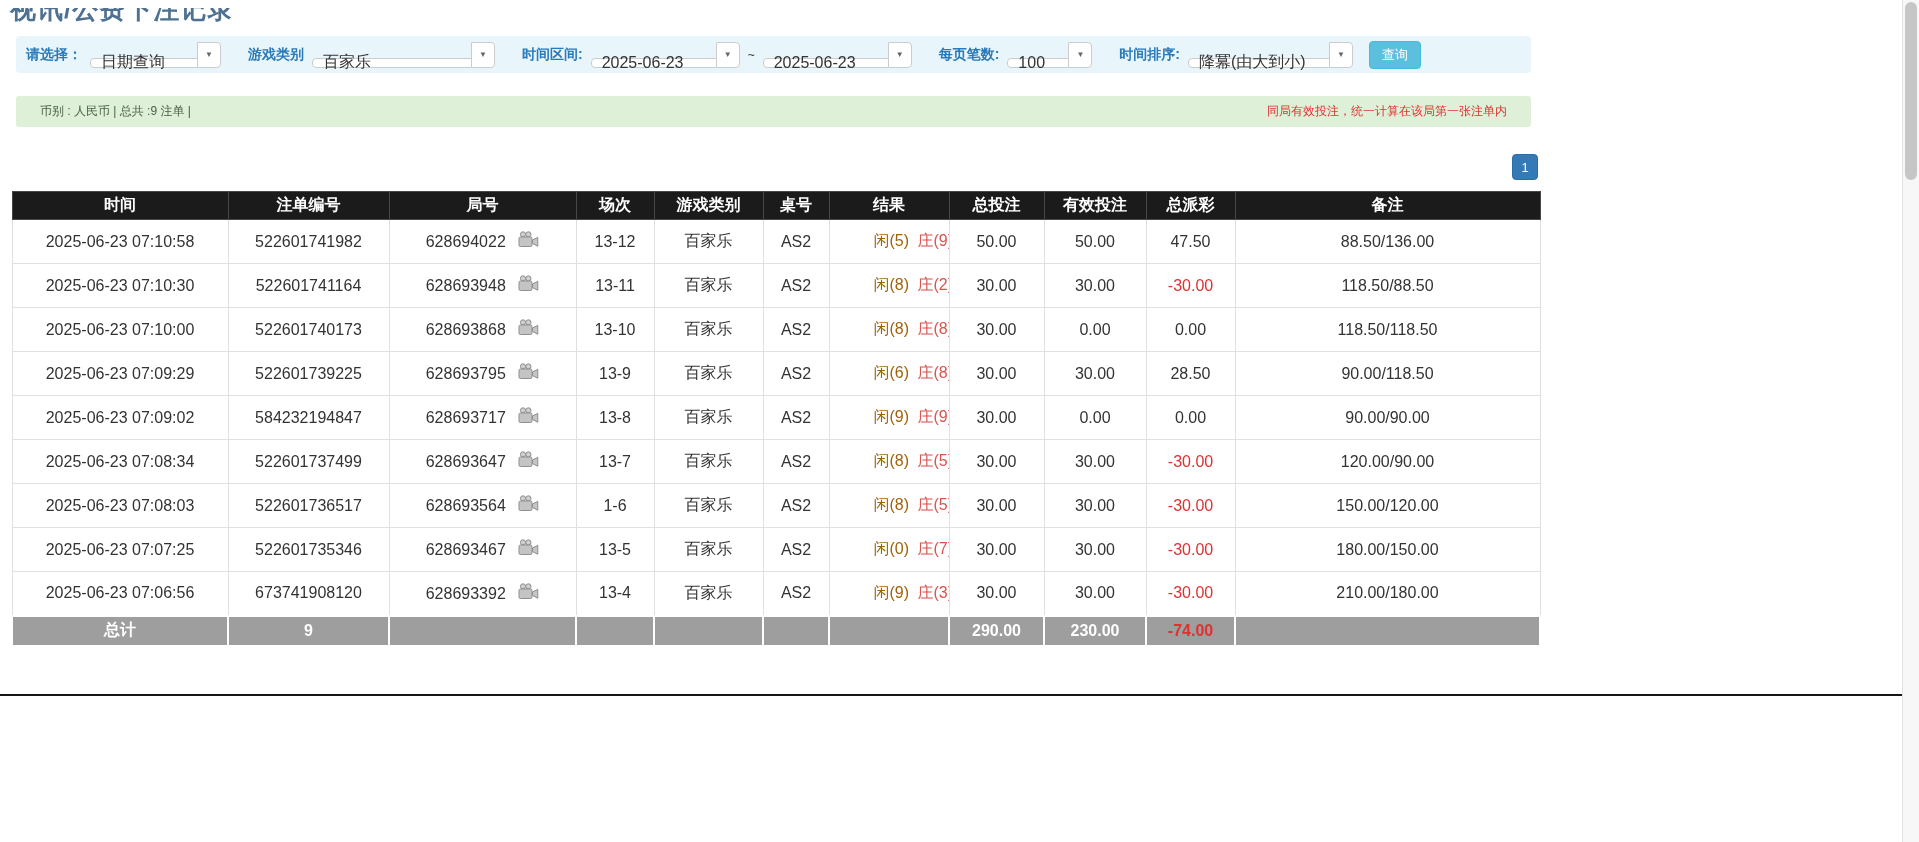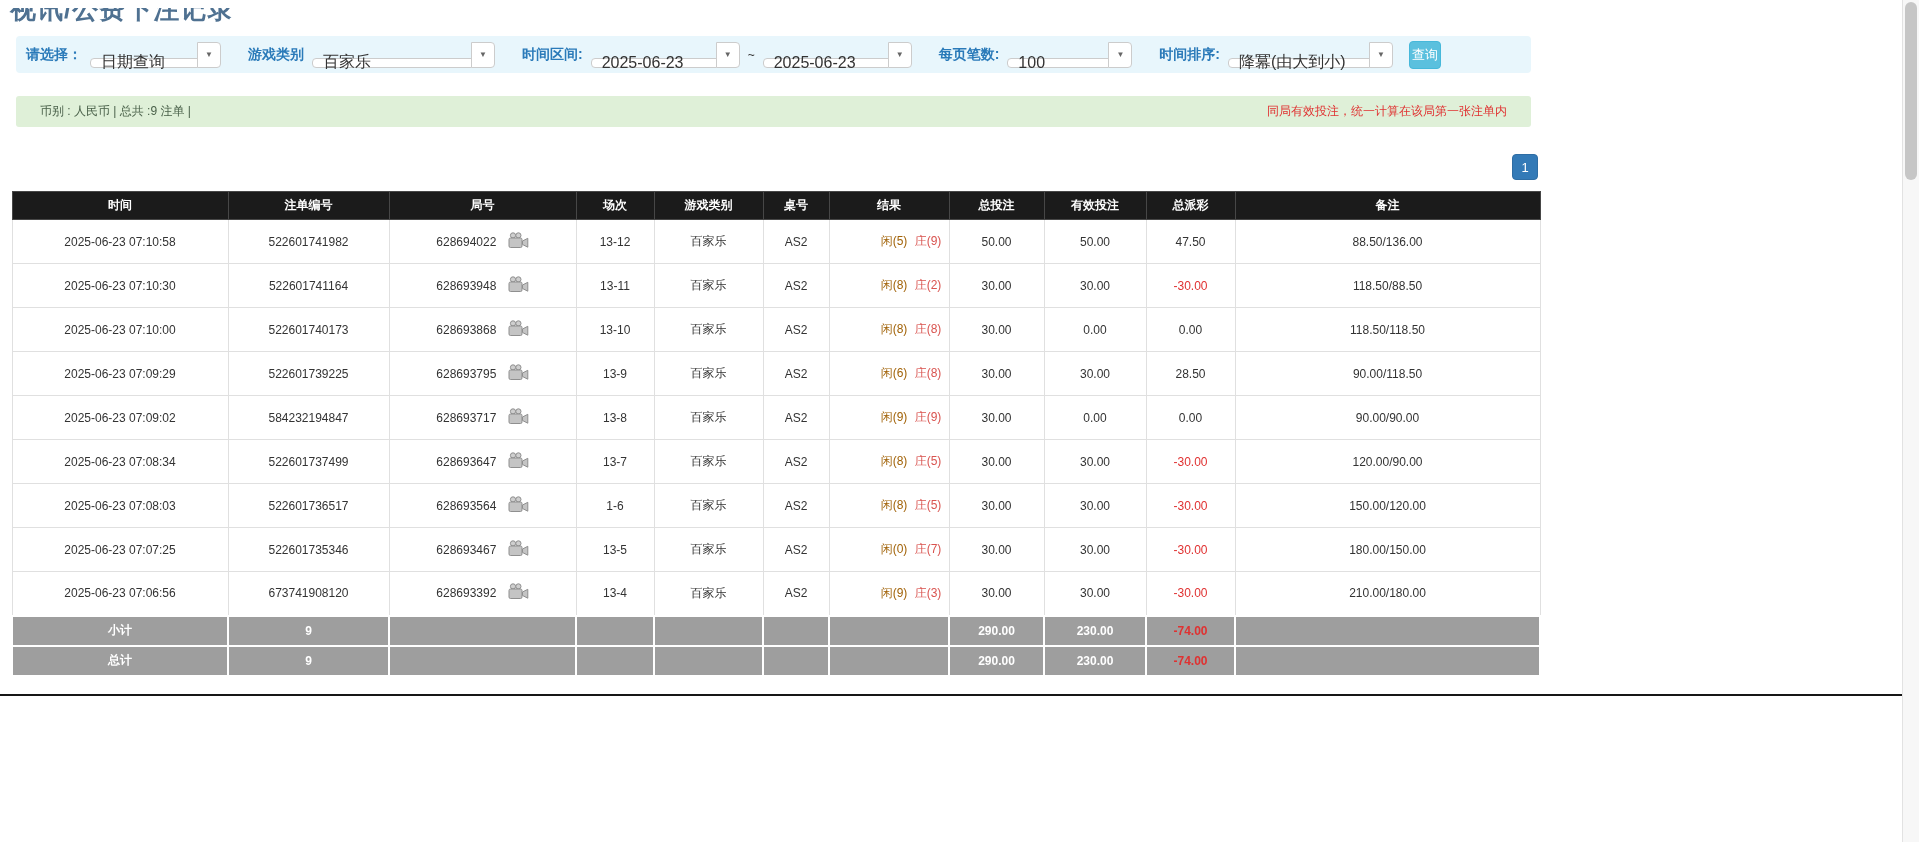--- a/index.html
+++ b/index.html
@@ -40,21 +40,21 @@
     width: 24px; background: #fff; border: 1px solid #ccc; border-left: 1px solid #ccc;
     margin-left: -1px;
     border-radius: 0 4px 4px 0;
     display: flex; align-items: center; justify-content: center;
     color: #666; font-size: 8px; cursor: pointer;
   }
   .tilde { color: #333; font-size: 12px; margin: 0 4px; }
   .query-btn {
     background: #5bc0de; color: #fff;
     border: 1px solid #46b8da; border-radius: 4px;
-    height: 28px; padding: 0 2px; font-size: 13px;
+    height: 28px; padding: 0 12px; font-size: 13px;
     margin-left: 12px; cursor: pointer; white-space: nowrap;
   }
   
   .summary-bar {
     position: absolute; top: 88px; left: 16px;
     width: 1515px; height: 31px;
     background: #dff0d8; border-radius: 3px;
     display: flex; align-items: center; justify-content: space-between;
     padding: 0 24px; font-size: 12px;
   }
@@ -66,21 +66,21 @@
     width: 26px; height: 26px;
     background: #337ab7; border: 1px solid #2e6da4; border-radius: 4px;
     color: #fff; font-size: 13px;
     display: flex; align-items: center; justify-content: center;
     cursor: pointer;
   }
   
   table.records {
     position: absolute; top: 183px; left: 11px;
     width: 1528px; border-collapse: collapse; table-layout: fixed;
-    font-size: 12px;
+    font-size: 16px;
   }
   table.records th {
     background: #1b1b1b; color: #fff; font-weight: bold;
     height: 28px; text-align: center;
     border: 1px solid #474747;
   }
   table.records td {
     background: #fff; color: #333;
     height: 44px; text-align: center;
     border: 1px solid #e0e0e0;
@@ -145,21 +145,21 @@
       <span class="caret-btn">▼</span>
     </div>
     <span class="tilde">~</span>
     <div class="combo">
       <span class="val" style="width:126px">2025-06-23</span>
       <span class="caret-btn">▼</span>
     </div>
 
     <span class="flabel">每页笔数:</span>
     <div class="combo">
-      <span class="val" style="width:102px">100</span>
+      <span class="val" style="width:62px">100</span>
       <span class="caret-btn">▼</span>
     </div>
 
     <span class="flabel">时间排序:</span>
     <div class="combo">
       <span class="val" style="width:142px">降冪(由大到小)</span>
       <span class="caret-btn">▼</span>
     </div>
 
     <button class="query-btn">查询</button>
@@ -440,33 +440,20 @@
       <span class="banker">庄(3)</span>
     </td>
     <td class="blue-val">30.00</td>
     <td>30.00</td>
     <td class="payout-val neg">-30.00</td>
     <td>210.00/180.00</td>
   </tr>
 </tbody>
     <tbody>
       <tr class="foot">
-        <td>小计</td>
-        <td>9</td>
-        <td></td>
-          <td></td>
-        <td></td>
-          <td></td>
-        <td></td>
-        <td>290.00</td>
-        <td>230.00</td>
-        <td class="payout-val neg">-74.00</td>
-        <td></td>
-      </tr>
-      <tr class="foot">
         <td>总计</td>
         <td>9</td>
         <td></td>
           <td></td>
         <td></td>
           <td></td>
         <td></td>
         <td>290.00</td>
         <td>230.00</td>
         <td class="payout-val neg">-74.00</td>

